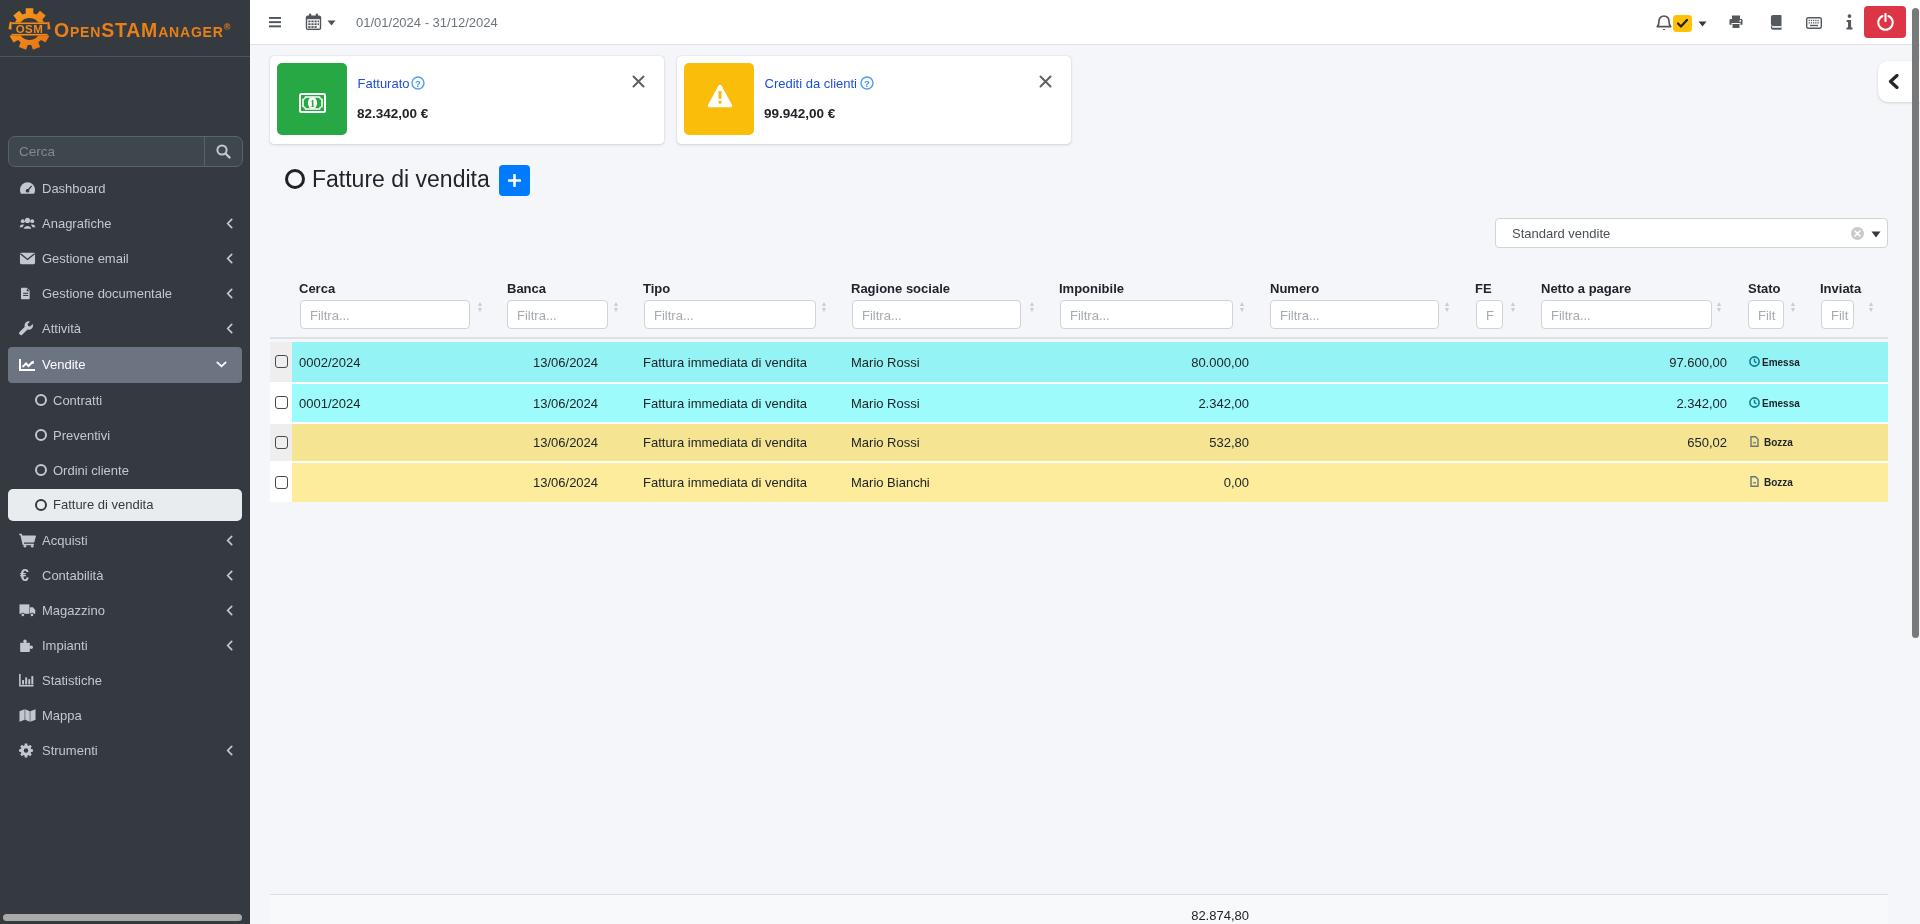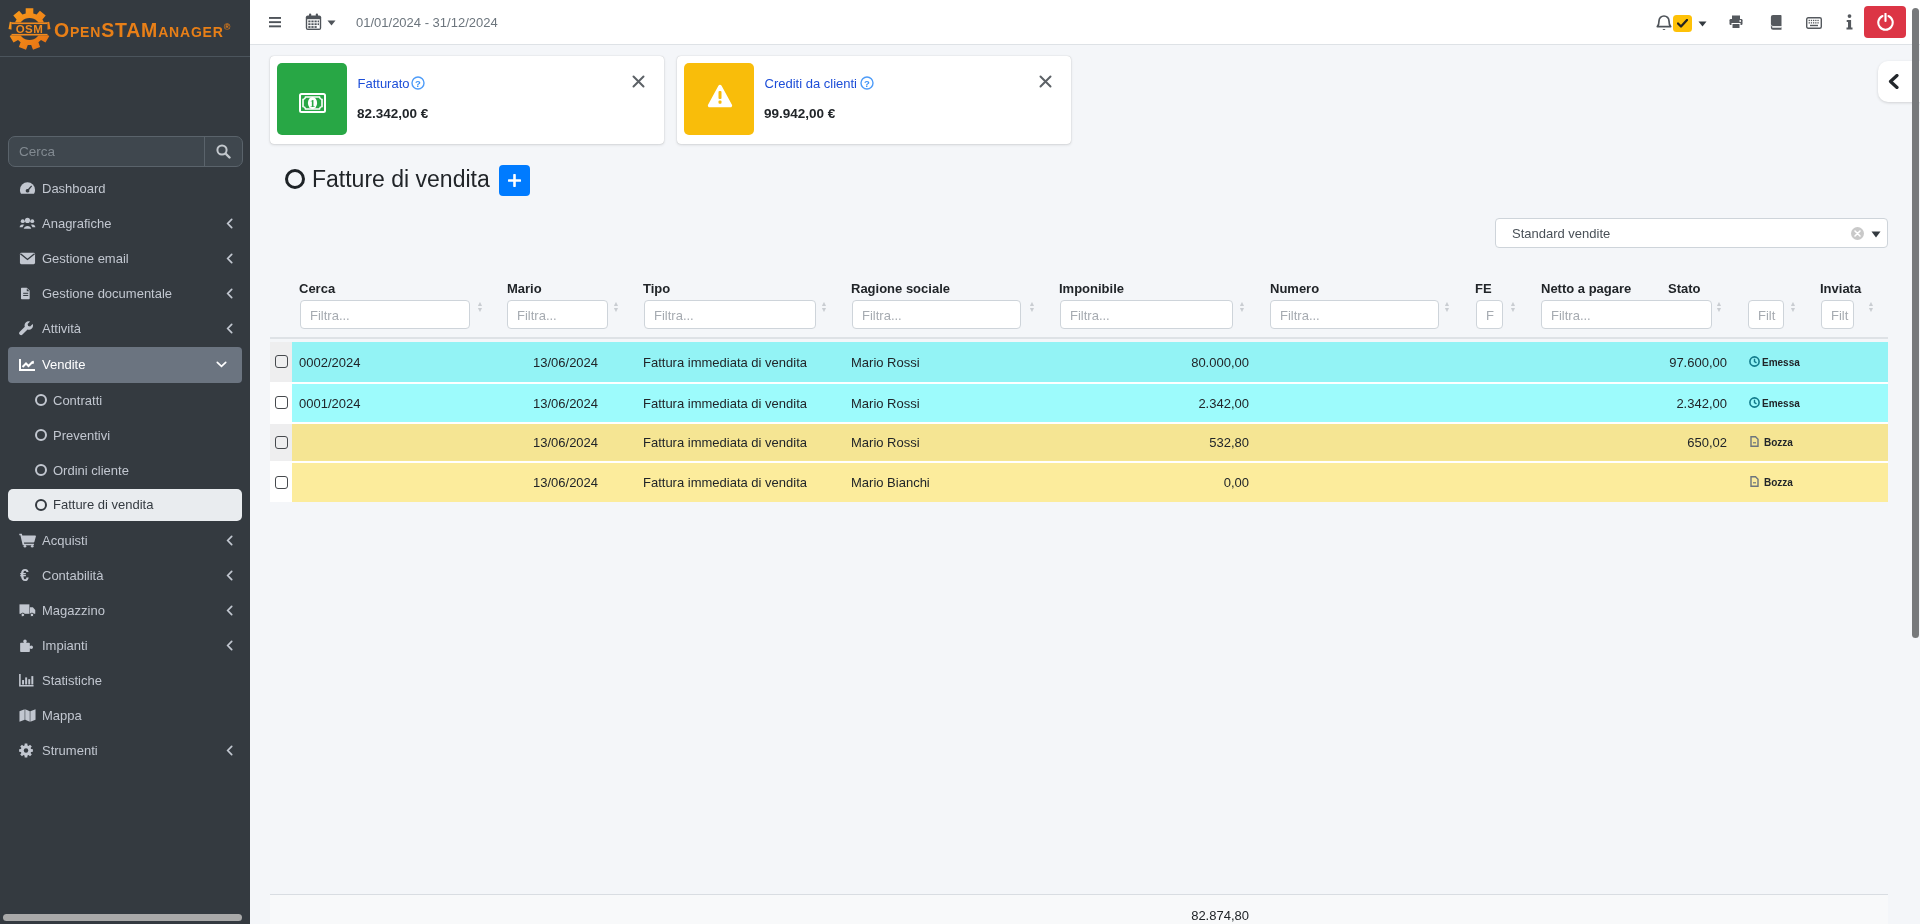--- a/index.html
+++ b/index.html
@@ -400,28 +400,28 @@
     <svg class="abs" style="left:355px;top:8px" width="13" height="13" viewBox="0 0 13 13">
       <circle cx="6.5" cy="6.5" r="6.5" fill="#c9c9c9"></circle>
       <path d="M4 4 L9 9 M9 4 L4 9" stroke="#fff" stroke-width="1.6" stroke-linecap="round"></path>
     </svg>
     <svg class="abs" style="left:375px;top:12px" width="10" height="7" viewBox="0 0 10 7">
         <path d="M0.5 0.5 h9 L5 6.5 z" fill="#343a40"></path>
       </svg>
   </div>
 
   <div class="th" style="left:299px">Cerca</div>
-  <div class="th" style="left:507px">Mario</div>
+  <div class="th" style="left:507px">Banca</div>
   <div class="th" style="left:643px">Tipo</div>
   <div class="th" style="left:851px">Ragione sociale</div>
   <div class="th" style="left:1059px">Imponibile</div>
   <div class="th" style="left:1270px">Numero</div>
   <div class="th" style="left:1475px">FE</div>
   <div class="th" style="left:1541px">Netto a pagare</div>
-  <div class="th" style="left:1668px">Stato</div>
+  <div class="th" style="left:1748px">Stato</div>
   <div class="th" style="left:1820px">Inviata</div>
 
   <div class="filter" style="left:300px;width:170px">
       <span>Filtra...</span>
     </div>
   <div class="filter" style="left:507px;width:101px">
       <span>Filtra...</span>
     </div>
   <div class="filter" style="left:644px;width:172px">
       <span>Filtra...</span>

